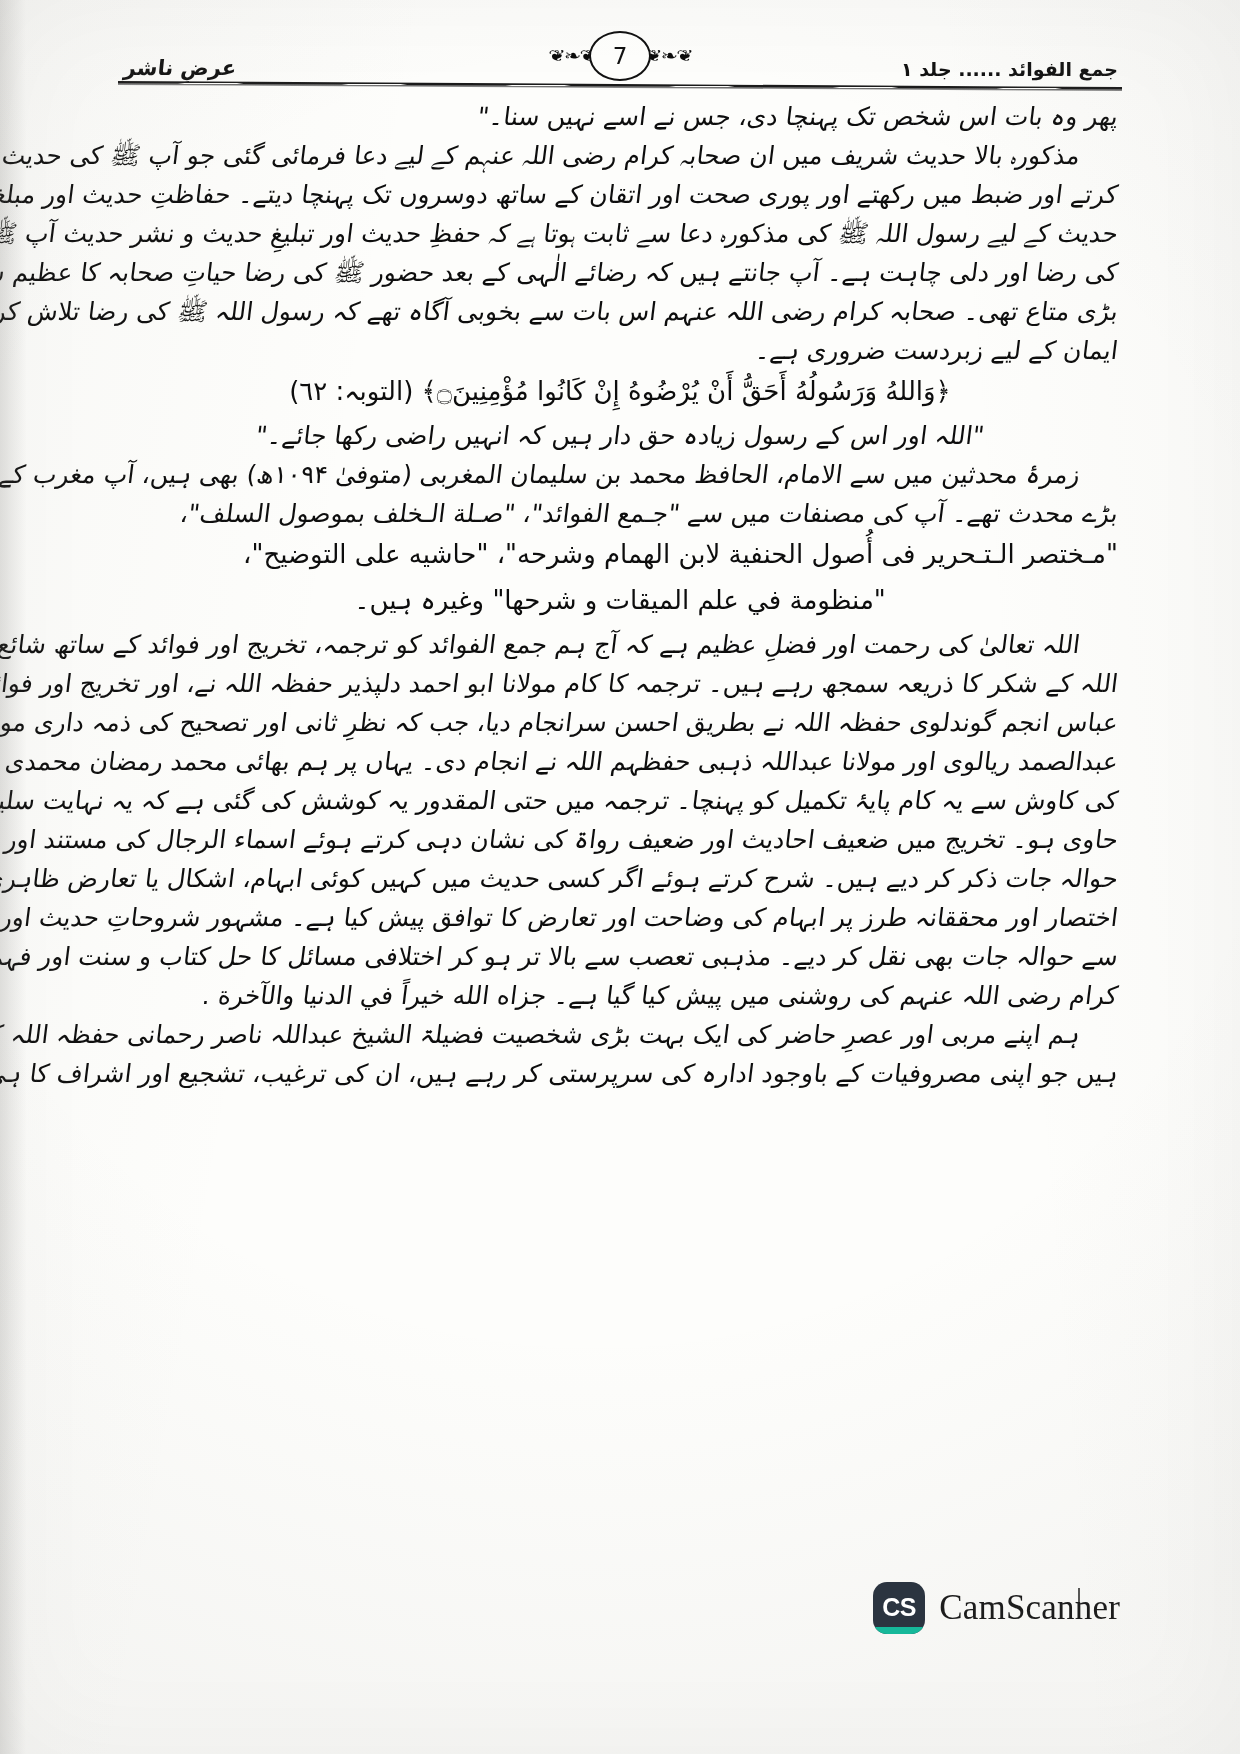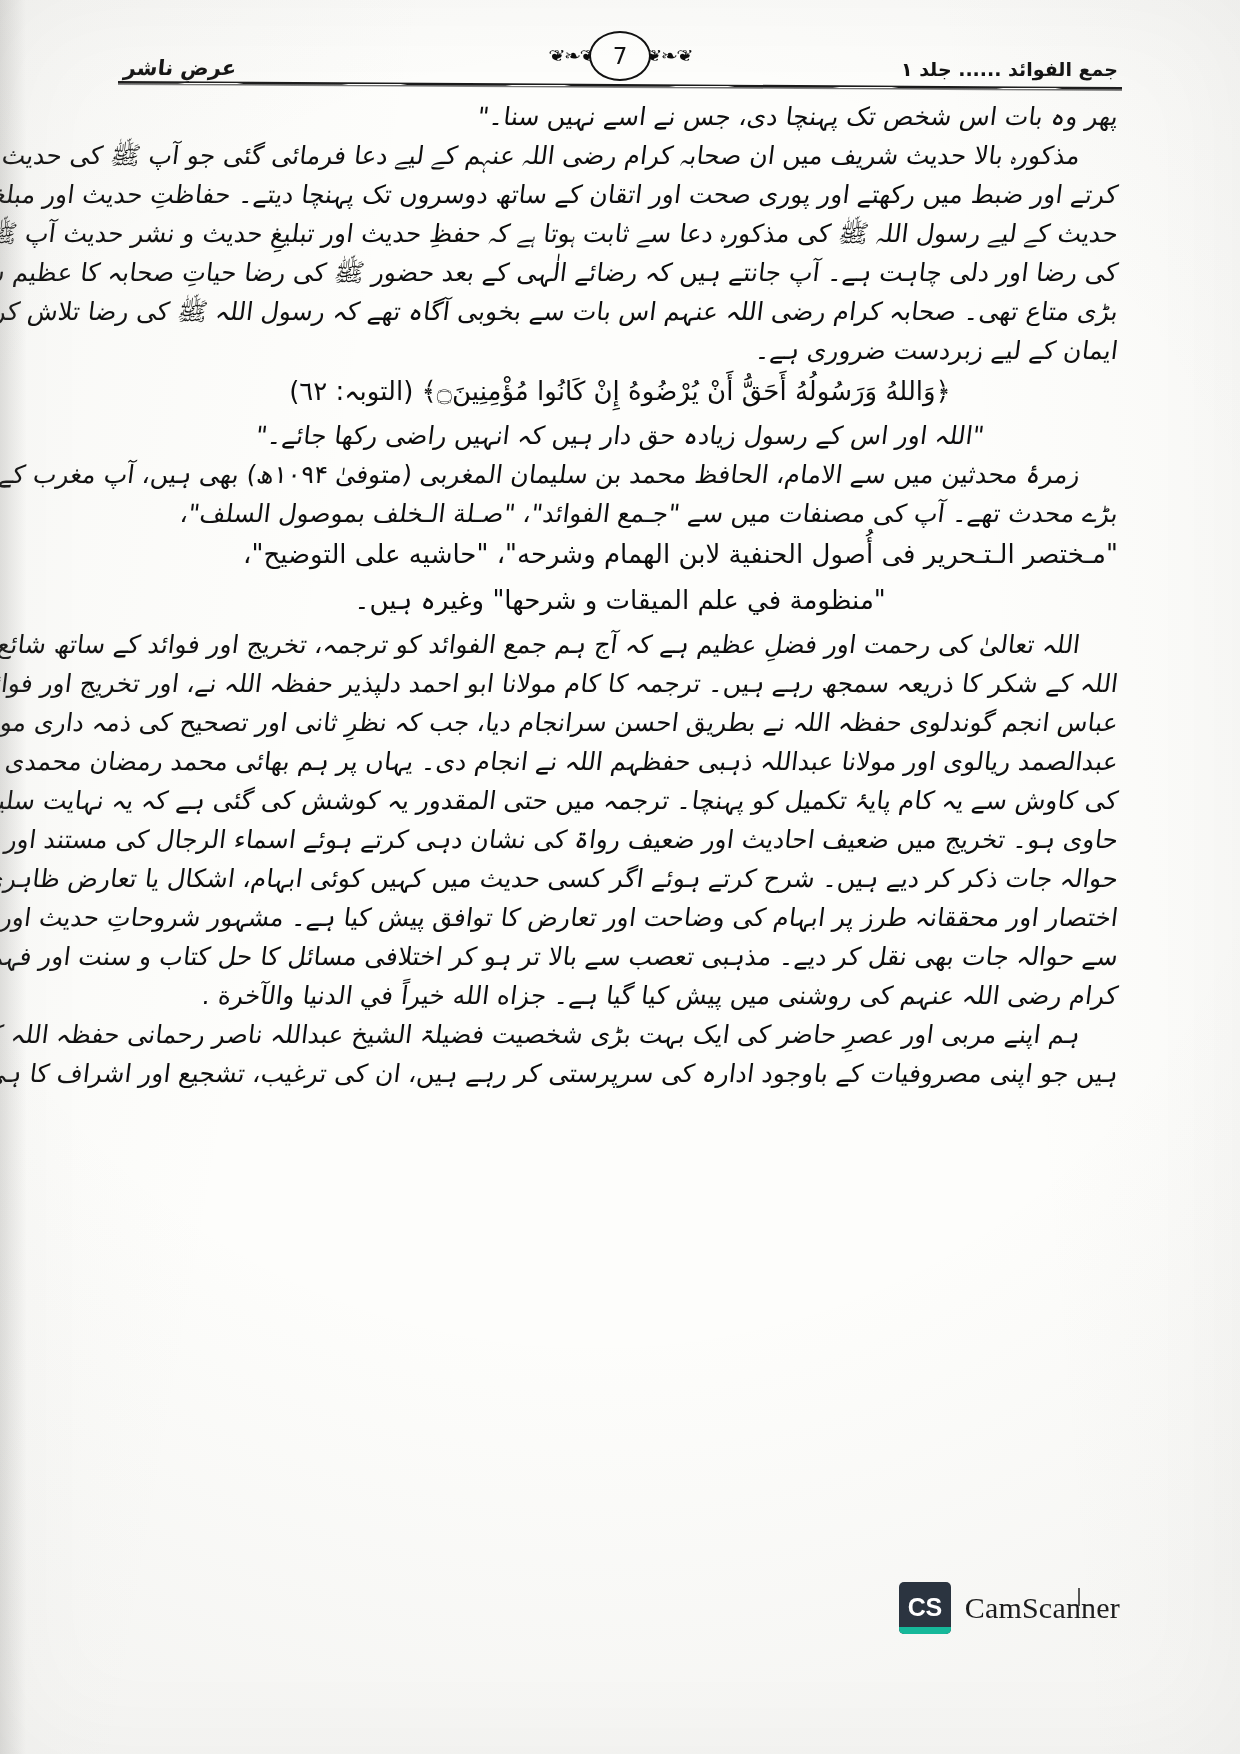--- a/index.html
+++ b/index.html
@@ -157,21 +157,21 @@
     bottom: 120px;
     display: flex;
     align-items: center;
     gap: 14px;
     direction: ltr;
     z-index: 45;
   }
   .cs-logo {
     width: 52px;
     height: 52px;
-    border-radius: 5px;
+    border-radius: 14px;
     background: #2b3440;
     position: relative;
     display: flex;
     align-items: center;
     justify-content: center;
     overflow: hidden;
   }
   .cs-logo::after {
     content: "";
     position: absolute;
@@ -183,21 +183,21 @@
     color: #ffffff;
     font-family: "Liberation Sans", sans-serif;
     font-weight: 700;
     font-size: 25px;
     letter-spacing: -0.5px;
     line-height: 1;
     margin-bottom: 2px;
   }
   .cs-word {
     font-family: "Liberation Serif", serif;
-    font-size: 30px;
+    font-size: 35px;
     color: #1c1c1c;
     letter-spacing: 0.2px;
   }
 
   
   .stray-mark {
     position: absolute;
     left: 1078px;
     top: 1588px;
     width: 2px;

